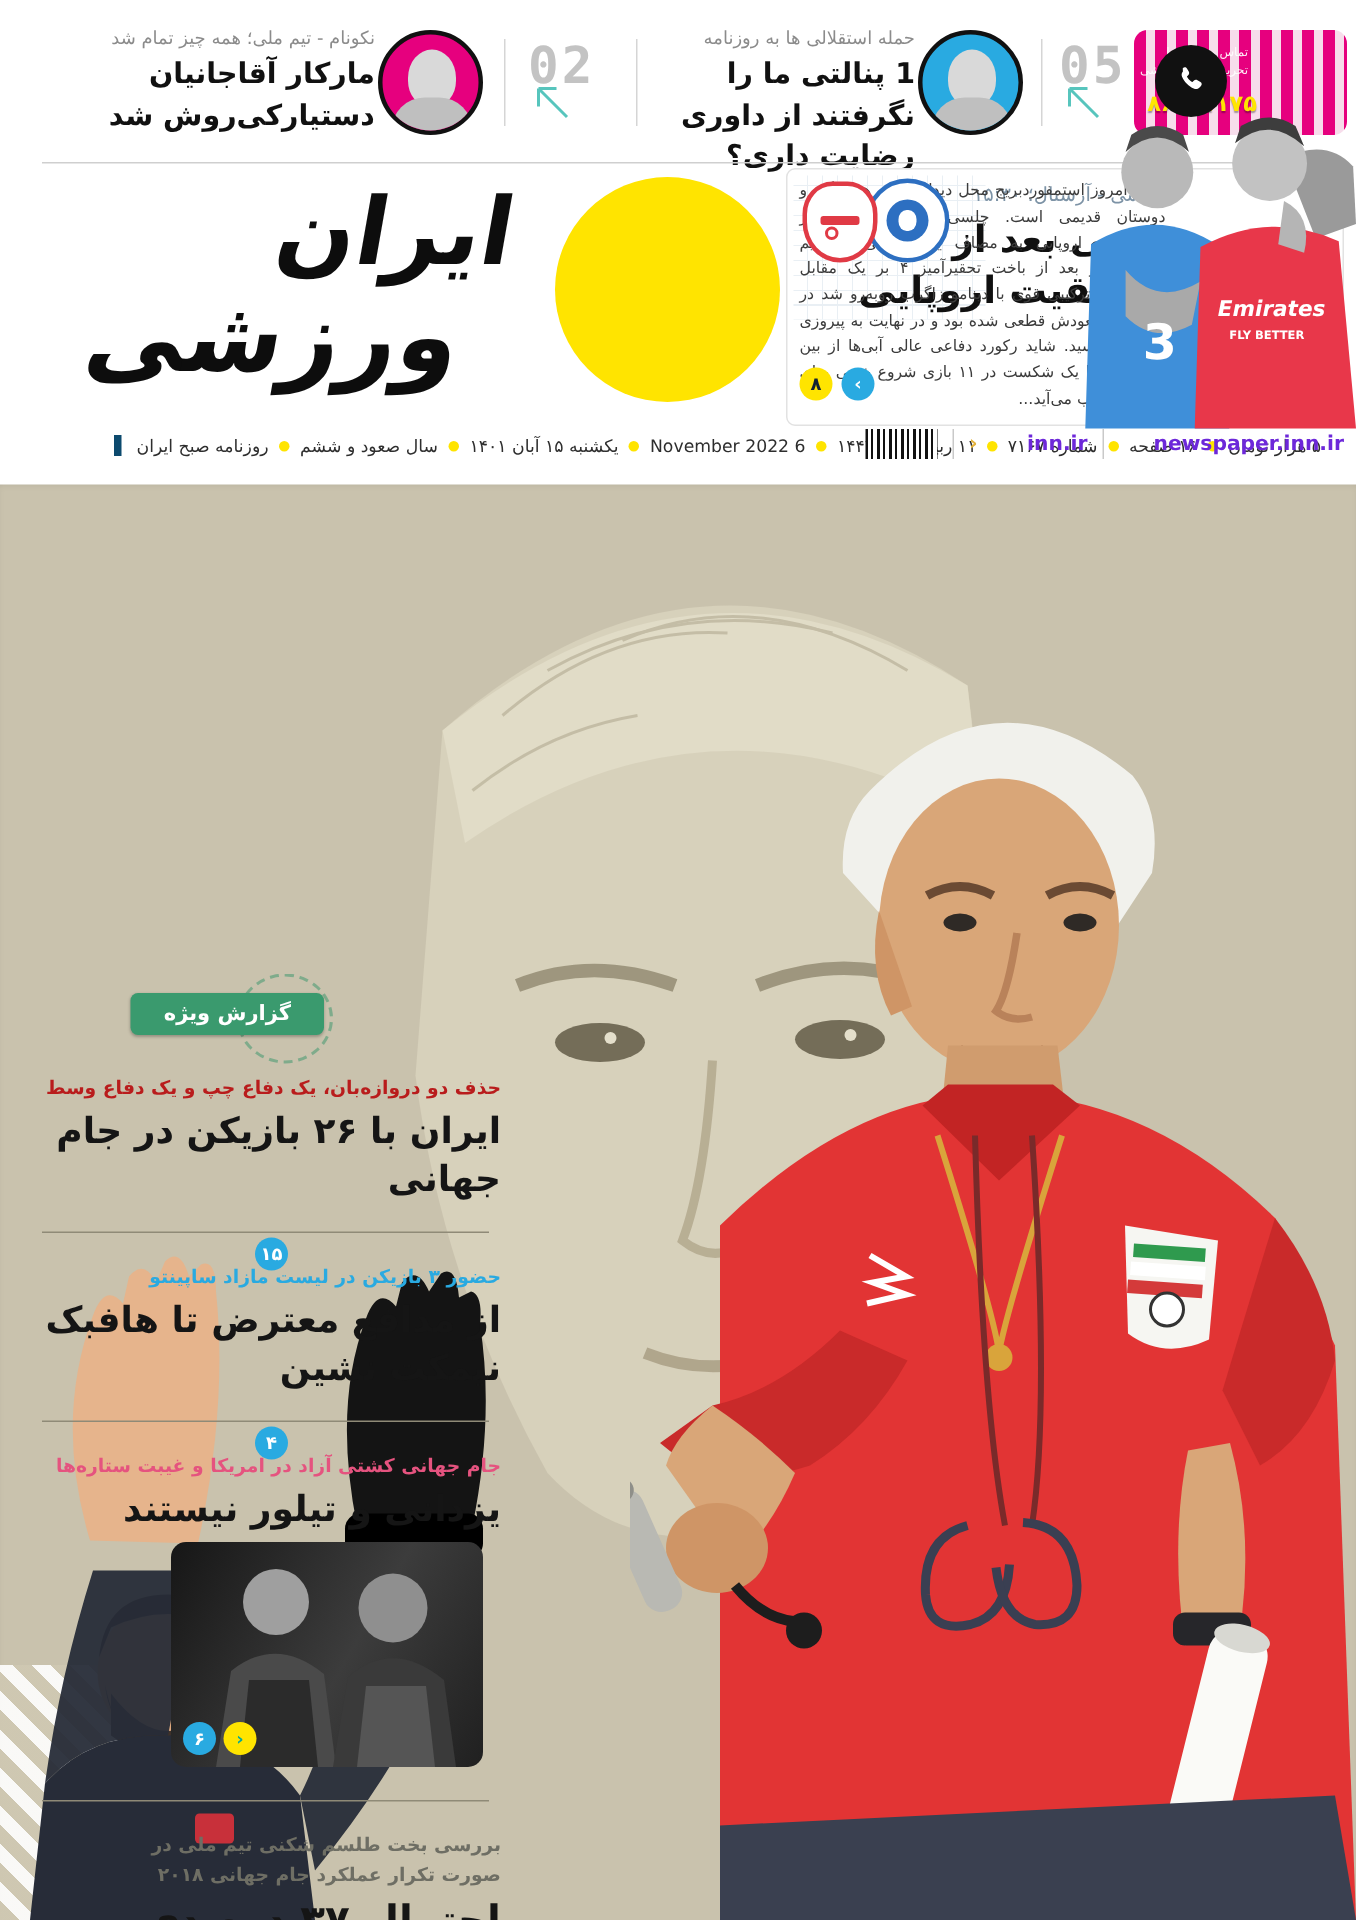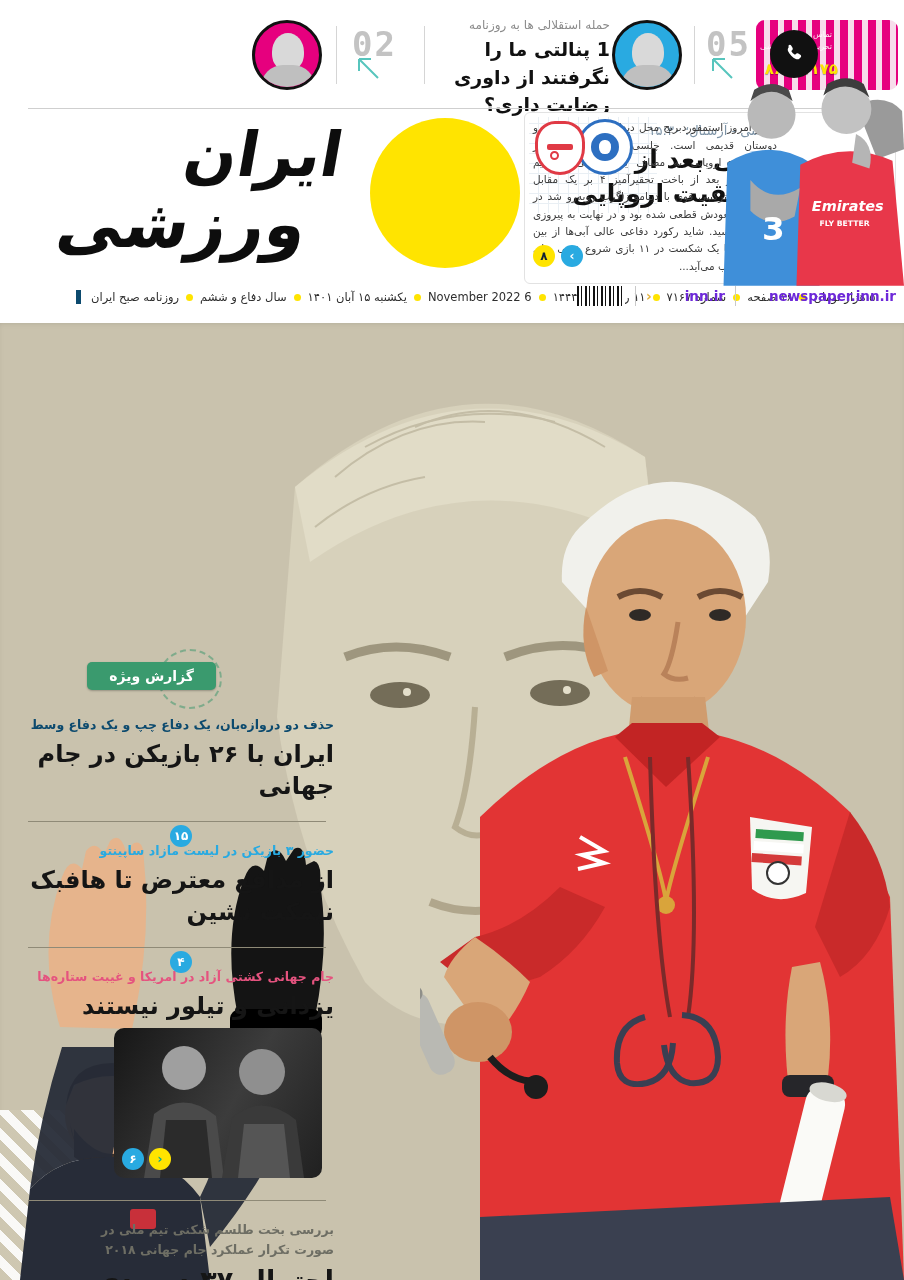--- a/index.html
+++ b/index.html
@@ -66,38 +66,42 @@
   #poster{position:absolute;left:0;top:317px;width:904px;height:963px;background:#c9c2ad;box-shadow:inset 0 8px 8px -6px rgba(0,0,0,.35);}
   #bigface,#coach,#keeper{position:absolute;}
   #stripes{position:absolute;left:0;bottom:0;width:180px;height:170px;background:repeating-linear-gradient(45deg,#cfc8b2 0 9px,#ffffff 9px 18px);opacity:.9;}
   
   #col{position:absolute;left:20px;top:336px;width:314px;direction:rtl;z-index:8;}
   #badgewrap{position:relative;height:62px;}
   #stamp{position:absolute;right:112px;top:-4px;width:64px;height:60px;border:2px dashed #4f9d76;border-radius:50%;opacity:.6;}
   #badge{position:absolute;right:118px;top:9px;background:#3a9a6e;color:#fff;font-size:14px;font-weight:800;padding:6px 22px;border-radius:5px;box-shadow:0 1px 2px rgba(0,0,0,.25);}
   .blk{margin-bottom:2px;}
   .bkick{font-size:12.5px;font-weight:800;line-height:1.6;margin-bottom:3px;}
-  .k-gold{color:#0c4a6e;}
+  .k-gold{color:#b91c1c;}
   .k-blue{color:#29aae1;}
   .k-pink{color:#e5537f;}
   .k-gray{color:#6e6e64;}
   .bttl{font-size:24px;font-weight:800;color:#151515;line-height:1.35;margin-bottom:6px;}
   .divrow{position:relative;height:26px;margin:2px 0 6px;}
   .divrow .line{position:absolute;left:8px;right:8px;top:12px;height:1px;background:#8f8a77;}
   .divrow .circ{position:absolute;right:142px;top:16px;margin-left:29px;}
   #wphoto{position:relative;width:208px;height:150px;margin:4px 12px 10px 0;border-radius:10px;overflow:hidden;background:linear-gradient(120deg,#161616,#3c3c3c 55%,#202020);}
   #wphoto .icons{position:absolute;left:8px;bottom:8px;display:flex;gap:5px;}
 </style>
 </head>
 <body>
 
 <div id="page">
 
   <div id="header">
 
+    <div class="teaser" style="left:28px;width:222px;">
+      <div class="kick">نکونام - تیم ملی؛ همه چیز تمام شد</div>
+      <div class="ttl">مارکار آقاجانیان دستیارکی‌روش شد</div>
+    </div>
     <div class="mugshot mug-pink" style="left:252px;">
       <div class="mug-head"></div>
       <div class="mug-body"></div>
     </div>
     <div class="vrule" style="left:336px;"></div>
     <div class="pagenum" style="left:352px;">
       <div class="num">02</div>
       <svg width="26" height="26" viewBox="0 0 26 26">
         <path d="M3 3 H15 M3 3 V15 M3 3 L22 22" stroke="#57c5bd" stroke-width="2" fill="none"></path>
       </svg>
@@ -172,21 +176,21 @@
       <path d="M92 92 Q140 66 188 88 L200 218 L88 218 Z" fill="#e8374a"></path>
       <path d="M150 60 q20 10 14 36 l-18 -6 z" fill="#b5b5b5"></path>
       <text x="104" y="140" font-size="15" font-weight="bold" font-style="italic" fill="#fff">Emirates</text>
       <text x="112" y="156" font-size="8" font-weight="bold" fill="#fff">FLY BETTER</text>
     </svg>
 
     <div id="dateline">
       <div class="left">
         <span class="seg">روزنامه صبح ایران</span>
           <span class="dot"></span>
-        <span class="seg">سال دفاع و ششم</span>
+        <span class="seg">سال صعود و ششم</span>
           <span class="dot"></span>
         <span class="seg">یکشنبه ۱۵ آبان ۱۴۰۱</span>
           <span class="dot"></span>
         <span class="seg">6 November 2022</span>
           <span class="dot"></span>
         <span class="seg">۱۱ ربیع الثانی ۱۴۴۴</span>
           <span class="dot"></span>
         <span class="seg">شماره ۷۱۶۷</span>
           <span class="dot"></span>
         <span class="seg">۱۶ صفحه</span>

